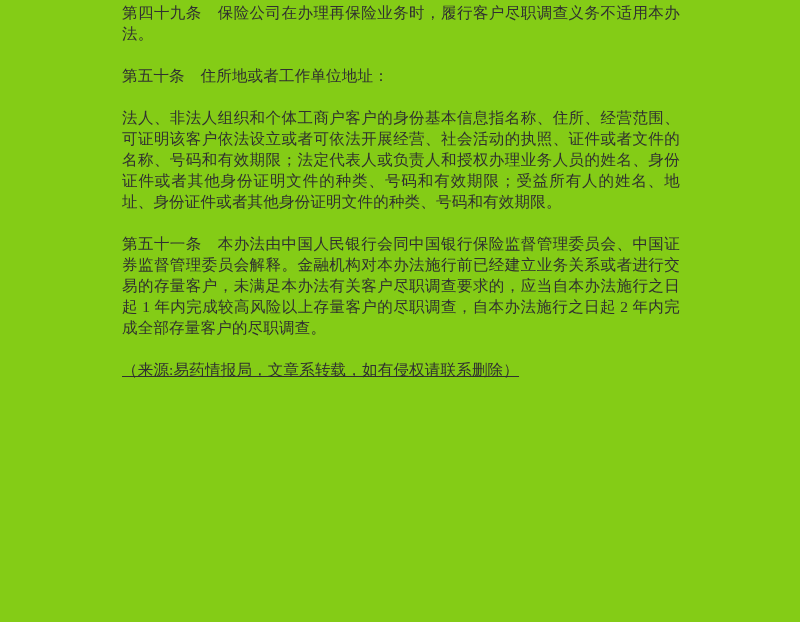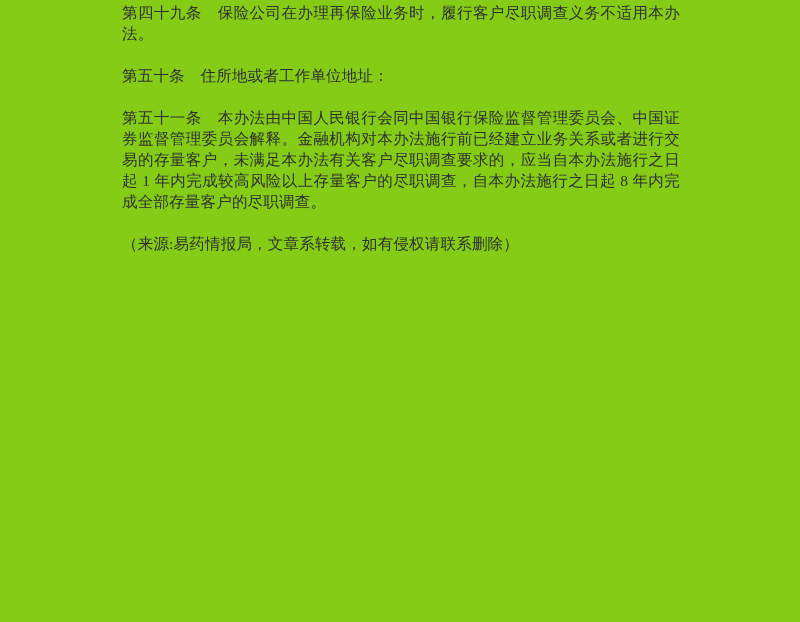--- a/index.html
+++ b/index.html
@@ -28,25 +28,27 @@
     letter-spacing: 0.2px;
   }
   .doc p {
     margin: 0 0 21px 0;
   }
   .doc p.tight {
     margin-bottom: 4px;
   }
   .doc p.source-note {
     margin-bottom: 0;
+    text-decoration: underline;
   }
 </style>
 </head>
 <body>
 
 <div class="page">
   <div class="doc">
     <p>第四十九条　保险公司在办理再保险业务时，履行客户尽职调查义务不适用本办法。</p>
     <p>第五十条　住所地或者工作单位地址：</p>
-    <p>第五十一条　本办法由中国人民银行会同中国银行保险监督管理委员会、中国证券监督管理委员会解释。金融机构对本办法施行前已经建立业务关系或者进行交易的存量客户，未满足本办法有关客户尽职调查要求的，应当自本办法施行之日起 1 年内完成较高风险以上存量客户的尽职调查，自本办法施行之日起 8 年内完成全部存量客户的尽职调查。</p>
+    <p>法人、非法人组织和个体工商户客户的身份基本信息指名称、住所、经营范围、可证明该客户依法设立或者可依法开展经营、社会活动的执照、证件或者文件的名称、号码和有效期限；法定代表人或负责人和授权办理业务人员的姓名、身份证件或者其他身份证明文件的种类、号码和有效期限；受益所有人的姓名、地址、身份证件或者其他身份证明文件的种类、号码和有效期限。</p>
+    <p>第五十一条　本办法由中国人民银行会同中国银行保险监督管理委员会、中国证券监督管理委员会解释。金融机构对本办法施行前已经建立业务关系或者进行交易的存量客户，未满足本办法有关客户尽职调查要求的，应当自本办法施行之日起 1 年内完成较高风险以上存量客户的尽职调查，自本办法施行之日起 2 年内完成全部存量客户的尽职调查。</p>
     <p class="source-note">（来源:易药情报局，文章系转载，如有侵权请联系删除）</p>
   </div>
 </div>
 
 </body></html>

